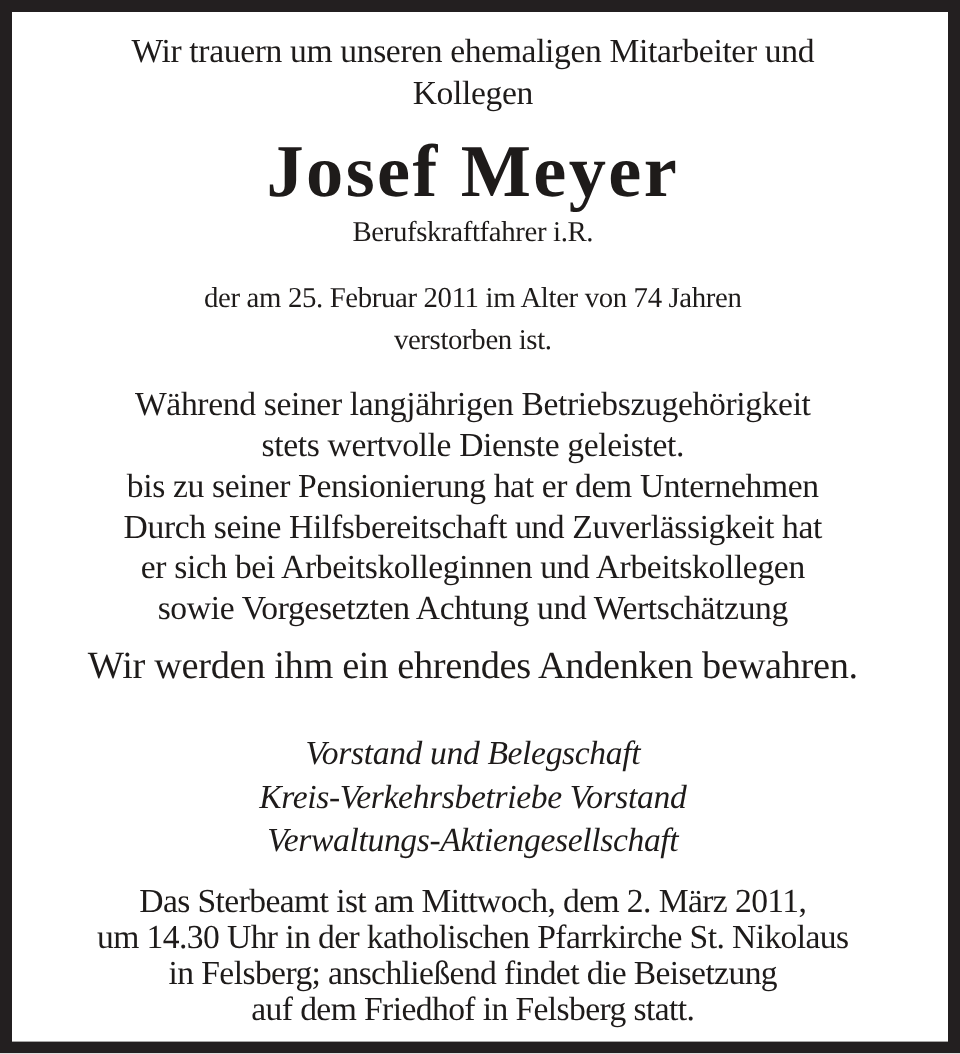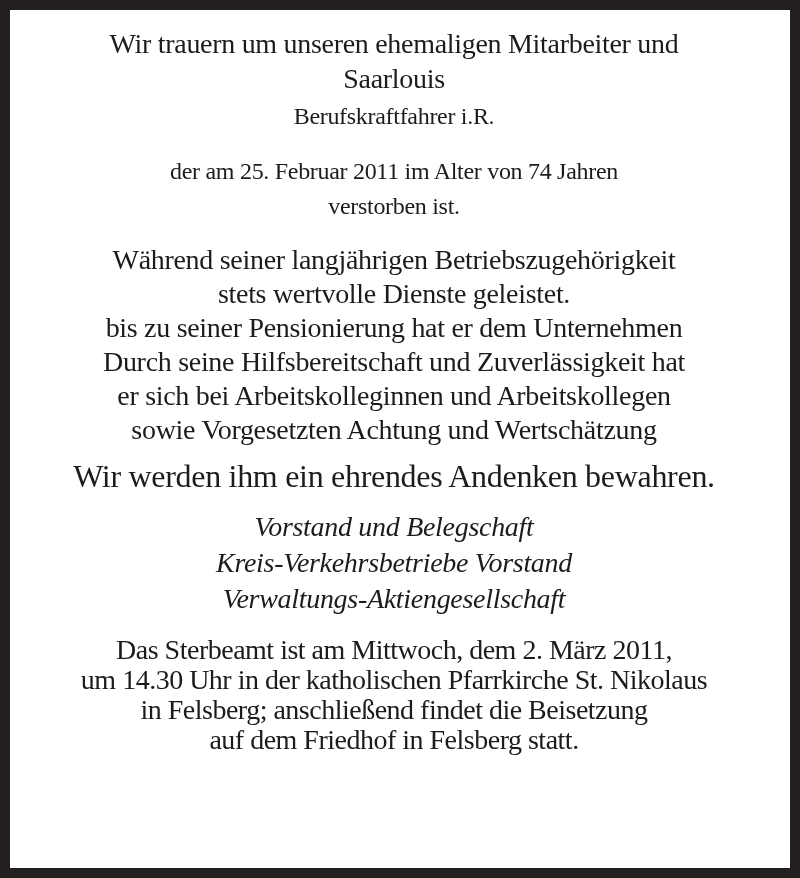--- a/index.html
+++ b/index.html
@@ -60,44 +60,45 @@
     font-size: 28px;
     line-height: 34px;
   }
   .remembrance {
     margin-top: 12px;
     font-size: 32px;
     line-height: 34px;
     white-space: nowrap;
     letter-spacing: -0.3px;
   }
-  .signature { margin-top: 16px; }
+  .signature { margin-top: 40px; }
   .signature .line {
     font-size: 28px;
     line-height: 36px;
     font-style: italic;
   }
   .service { margin-top: 18px; }
   .service .line {
     font-size: 28px;
     line-height: 30px;
     letter-spacing: -0.5px;
   }
 </style>
 </head>
 <body>
 
 <div class="page">
   <div class="frame">
 
     <div class="intro">
       <div class="line">Wir trauern um unseren ehemaligen Mitarbeiter und</div>
-      <div class="line">Saarlouis</div>
+      <div class="line">Kollegen</div>
     </div>
 
+    <div class="deceased-name">Josef Meyer</div>
 
     <div class="deceased-role">Berufskraftfahrer i.R.</div>
 
     <div class="death">
       <div class="line">der am 25. Februar 2011 im Alter von 74 Jahren</div>
       <div class="line">verstorben ist.</div>
     </div>
 
     <div class="tribute">
       <div class="line">Während seiner langjährigen Betriebszugehörigkeit</div>

